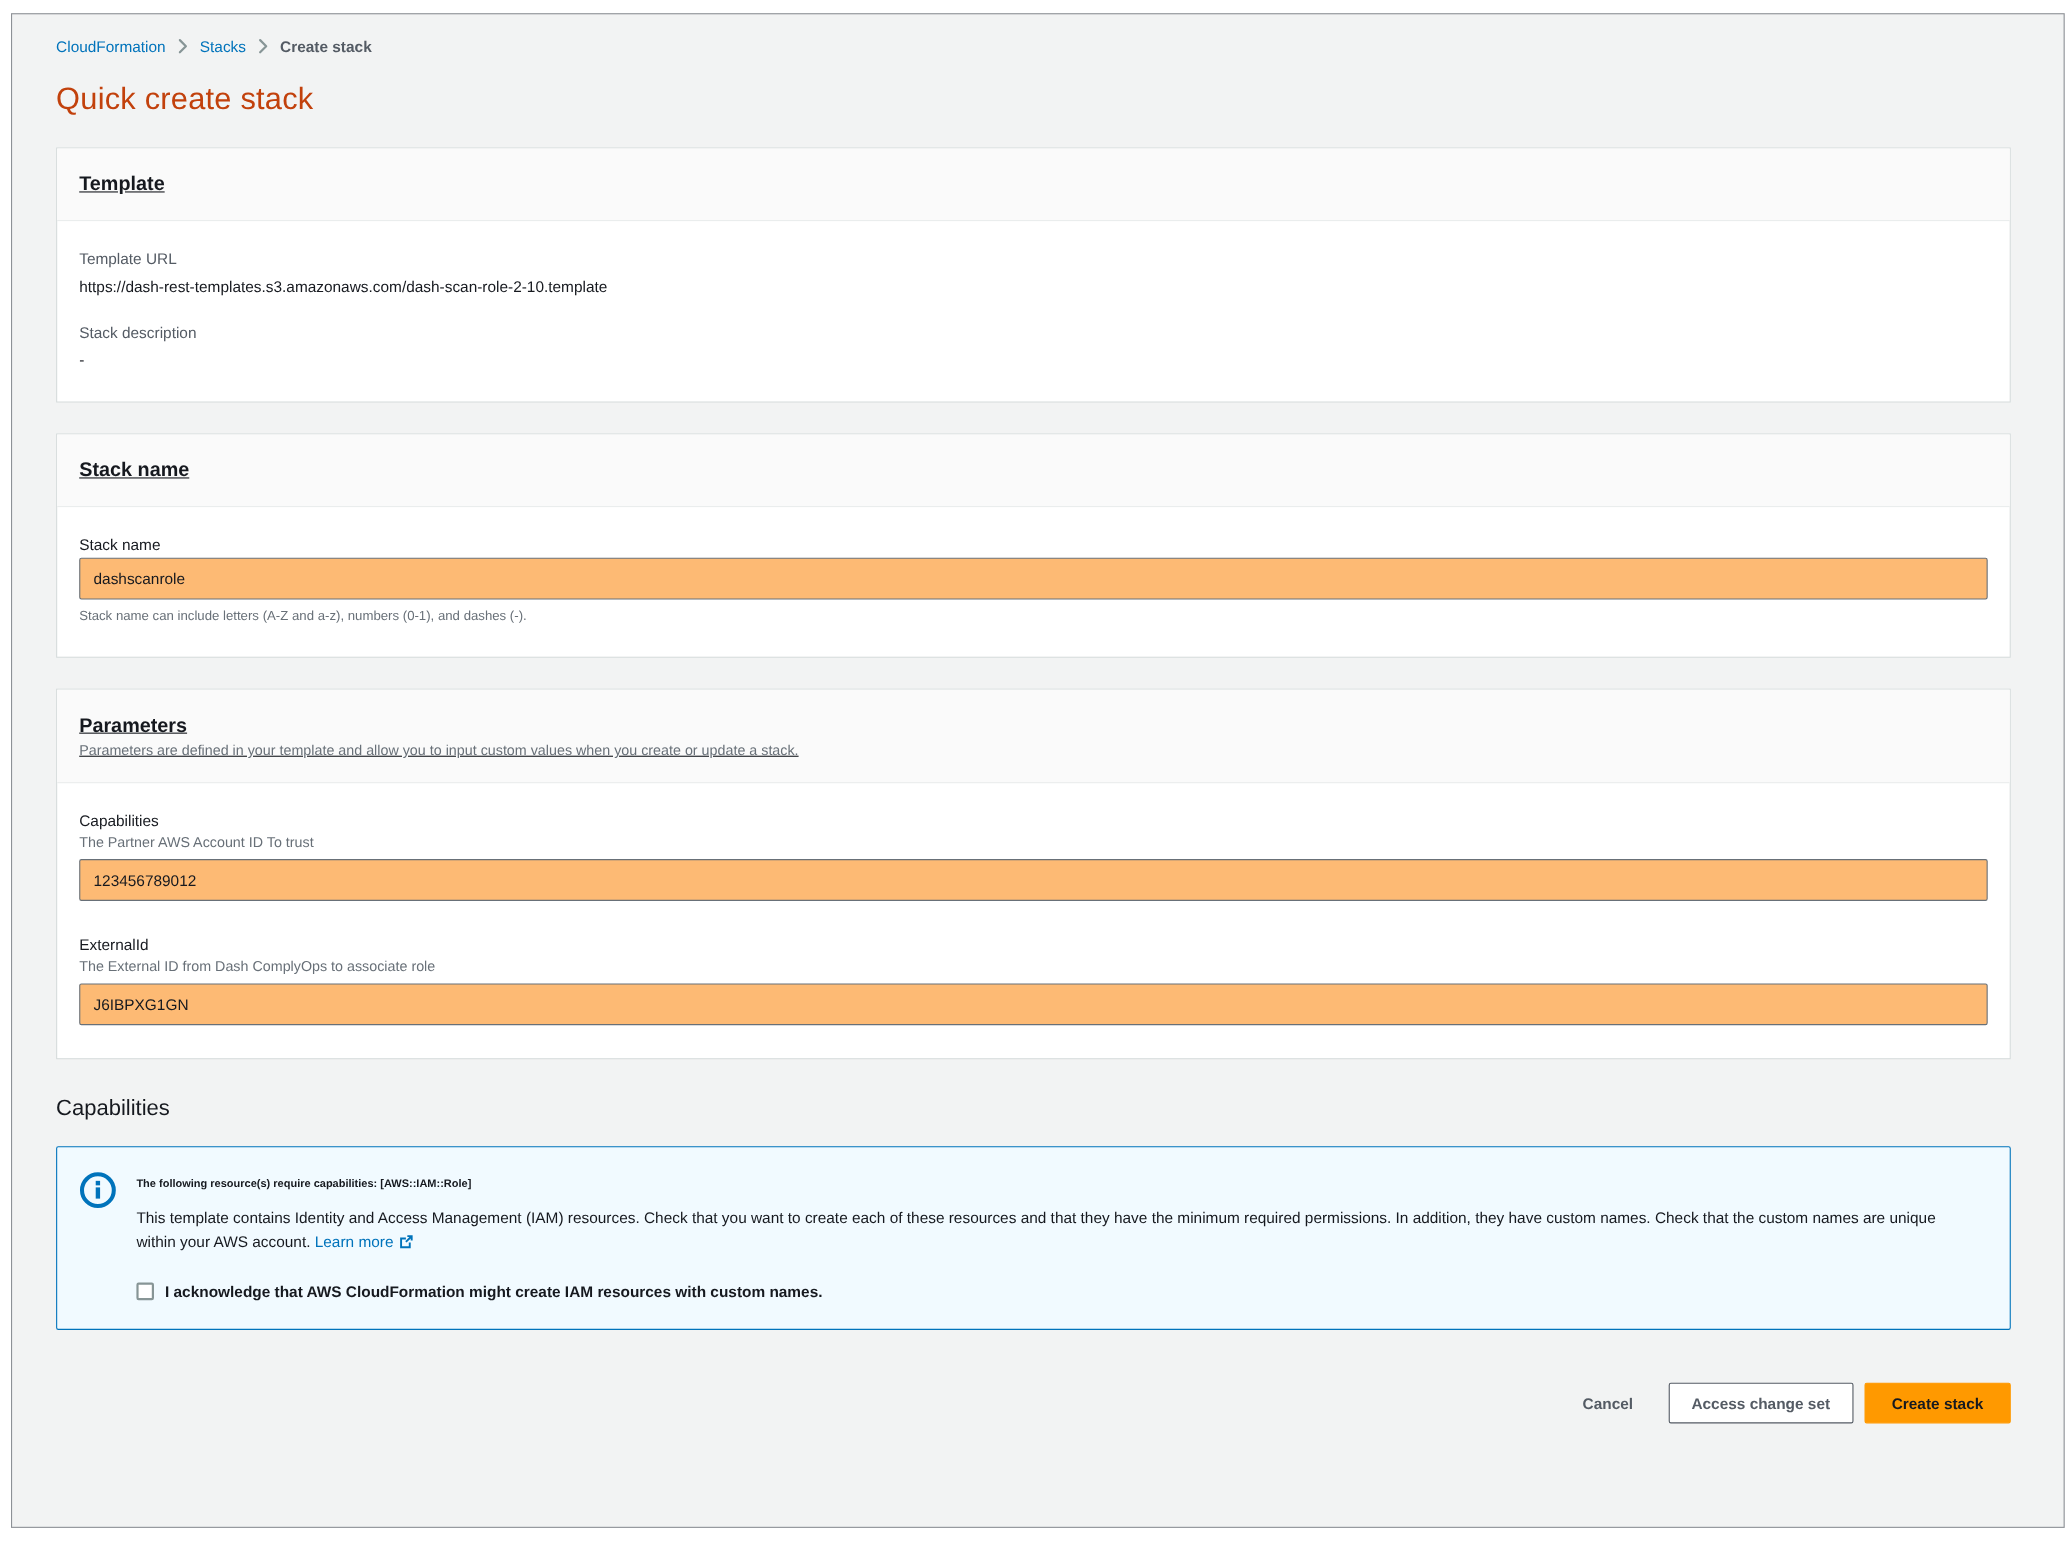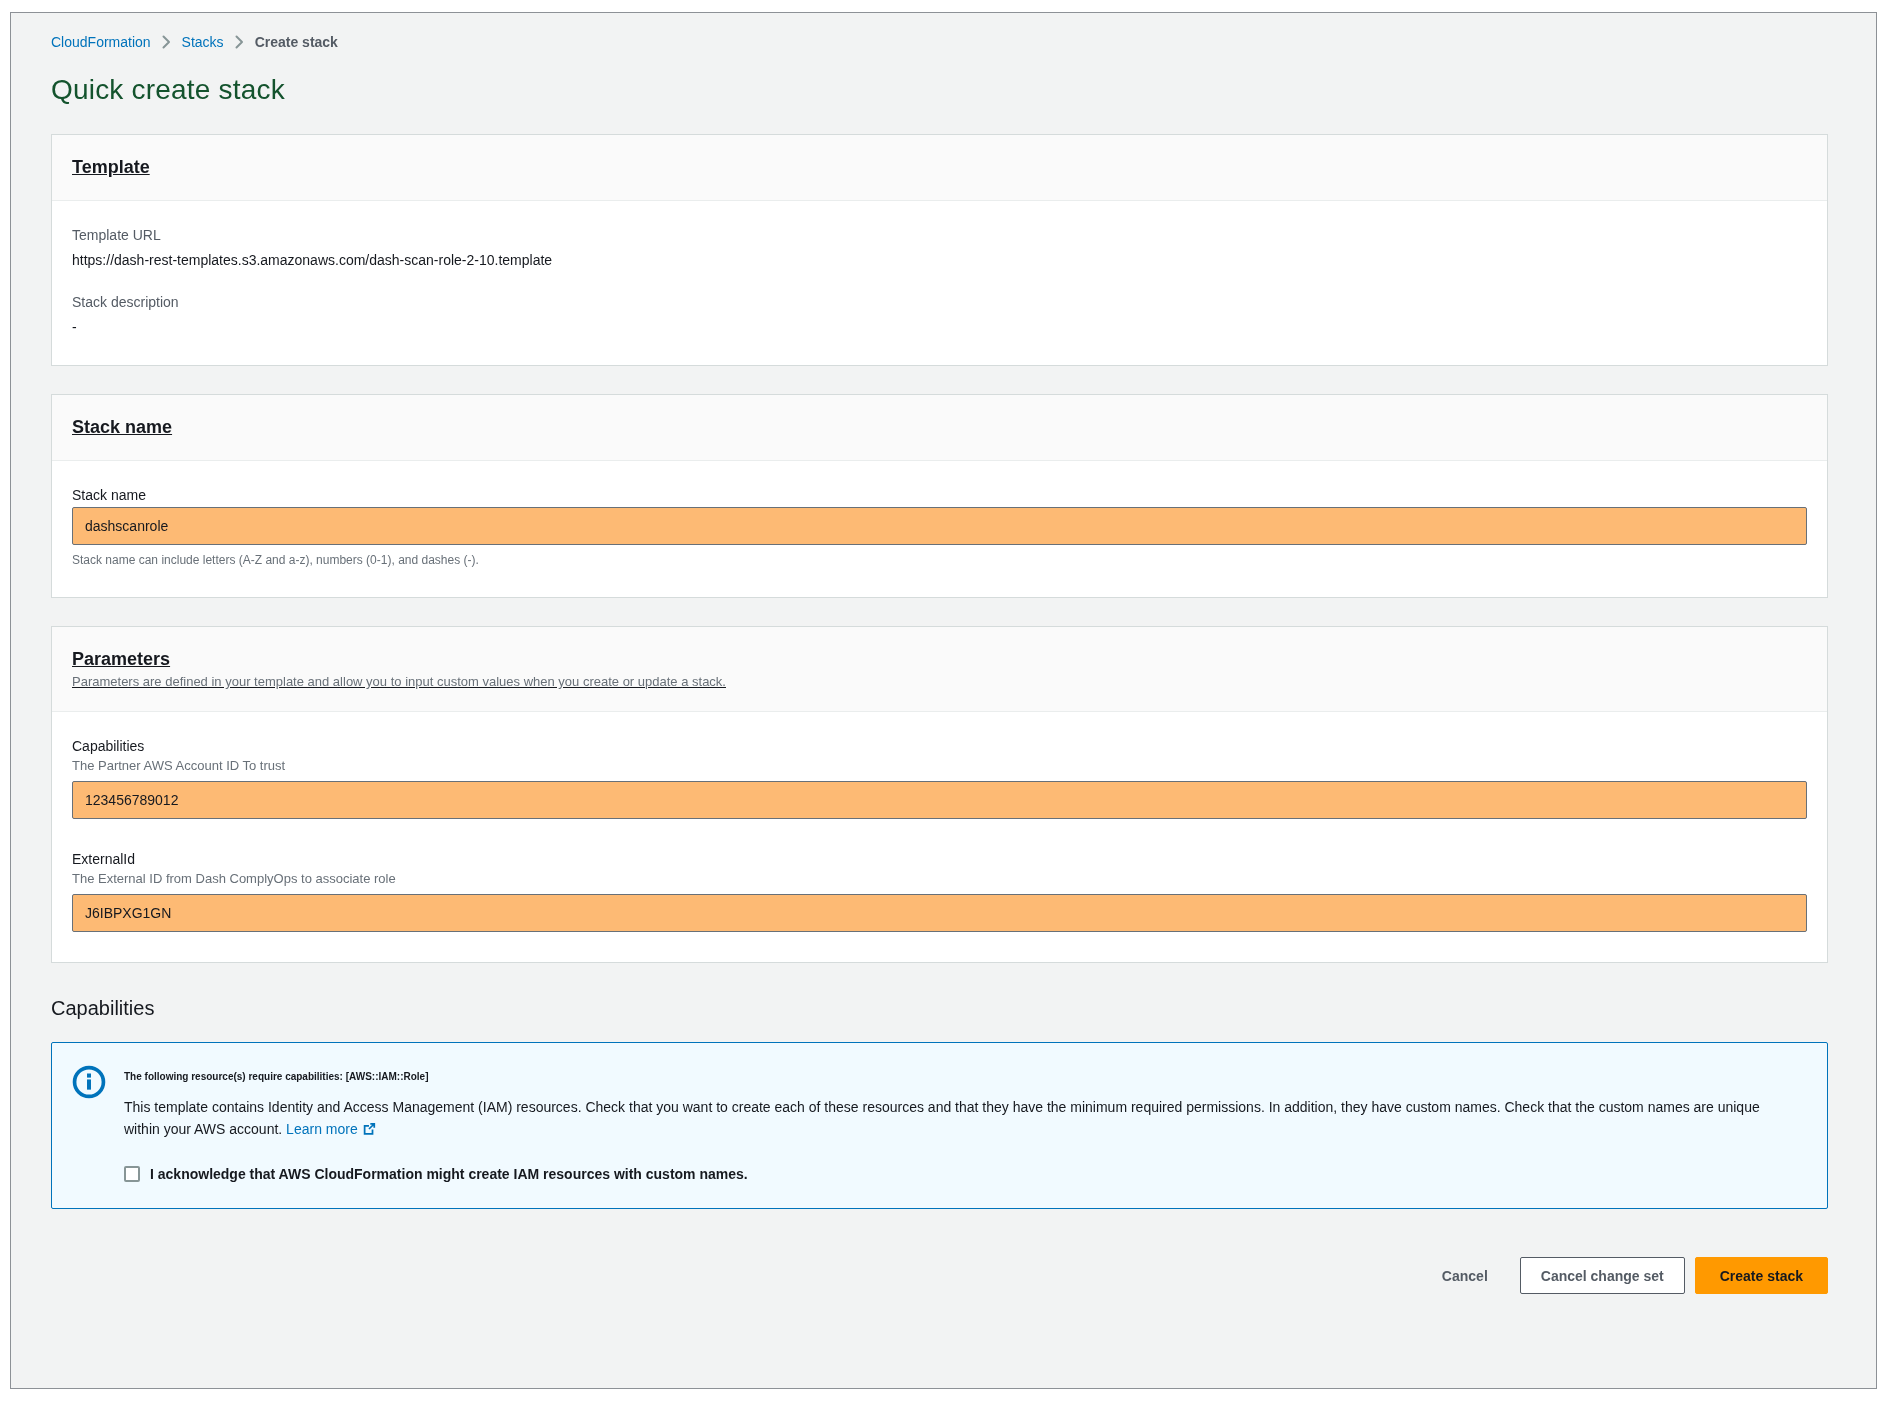--- a/index.html
+++ b/index.html
@@ -15,21 +15,21 @@
     overflow: hidden;
   }
 
   
   .breadcrumb { display: flex; align-items: center; font-size: 14px; margin: 8px 0 0 0; }
   .breadcrumb a { color: #0073bb; text-decoration: none; cursor: pointer; }
   .crumb-sep { display: inline-flex; align-items: center; margin: 0 11px; }
   .crumb-current { color: #545b64; font-weight: 700; }
 
   
-  h1.page-title { font-size: 28px; font-weight: 400; color: #14532d; margin: 24px 0 0 0; letter-spacing: 0.2px; }
+  h1.page-title { font-size: 28px; font-weight: 400; color: #c2410c; margin: 24px 0 0 0; letter-spacing: 0.2px; }
 
   
   .card { background: #ffffff; border: 1px solid #d5dbdb; margin-top: 28px; }
   .card-header { background: #fafafa; border-bottom: 1px solid #eaeded; padding: 22px 20px; text-decoration: underline; }
   .card-header h2 { font-size: 18px; font-weight: 700; color: #16191f; }
   .card-header .section-desc { font-size: 13px; color: #687078; margin-top: 4px; font-weight: 400; }
   .card-body { padding: 26px 20px 30px 20px; }
 
   .kv + .kv { margin-top: 26px; }
   .kv-label { font-size: 14px; color: #545b64; margin-bottom: 9px; }
@@ -171,17 +171,17 @@
       </p>
       <label class="ack-row">
         <input type="checkbox" class="ack-checkbox" style="">
         <span class="ack-label">I acknowledge that AWS CloudFormation might create IAM resources with custom names.</span>
       </label>
     </div>
   </div>
 
   <div class="footer-actions">
     <button class="btn-link">Cancel</button>
-    <button class="btn-normal">Cancel change set</button>
+    <button class="btn-normal">Access change set</button>
     <button class="btn-primary">Create stack</button>
   </div>
 
 </div>
 
 </body></html>

